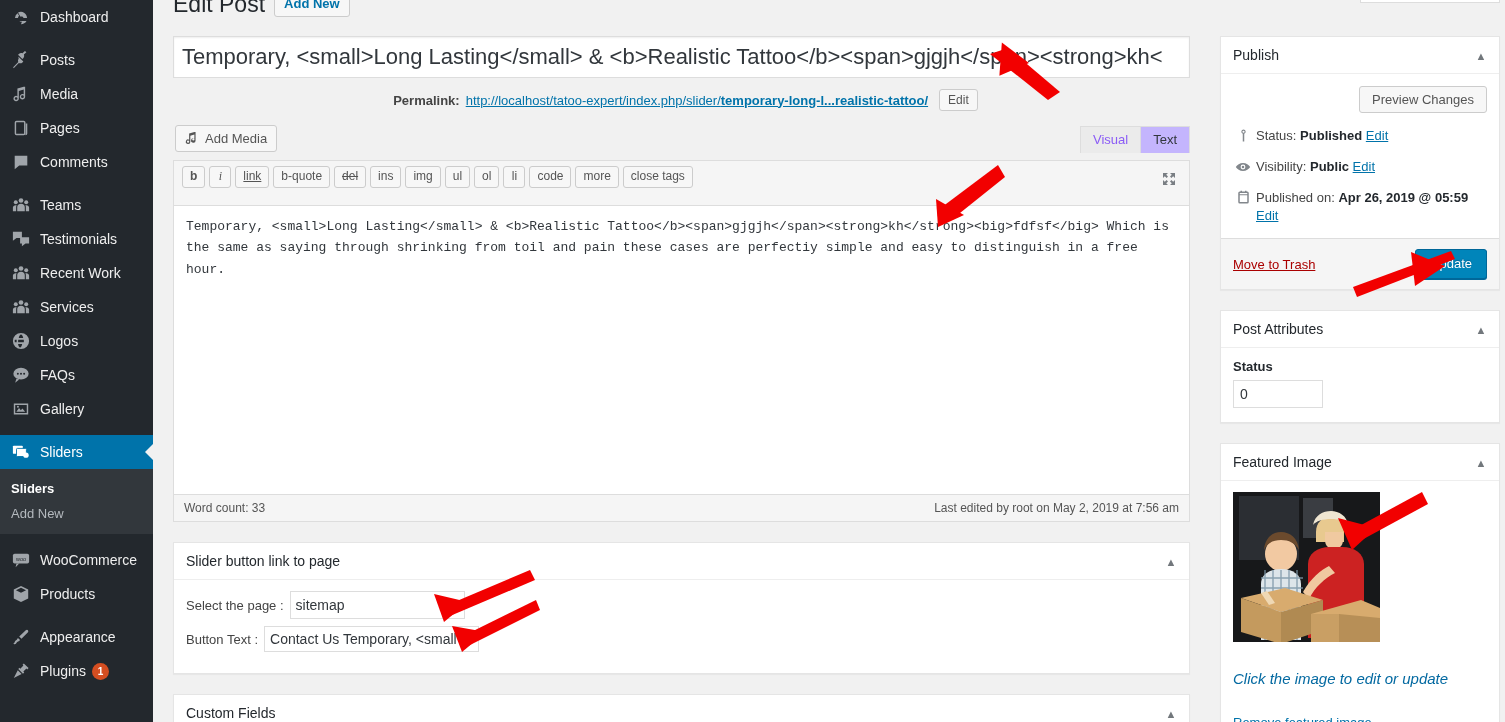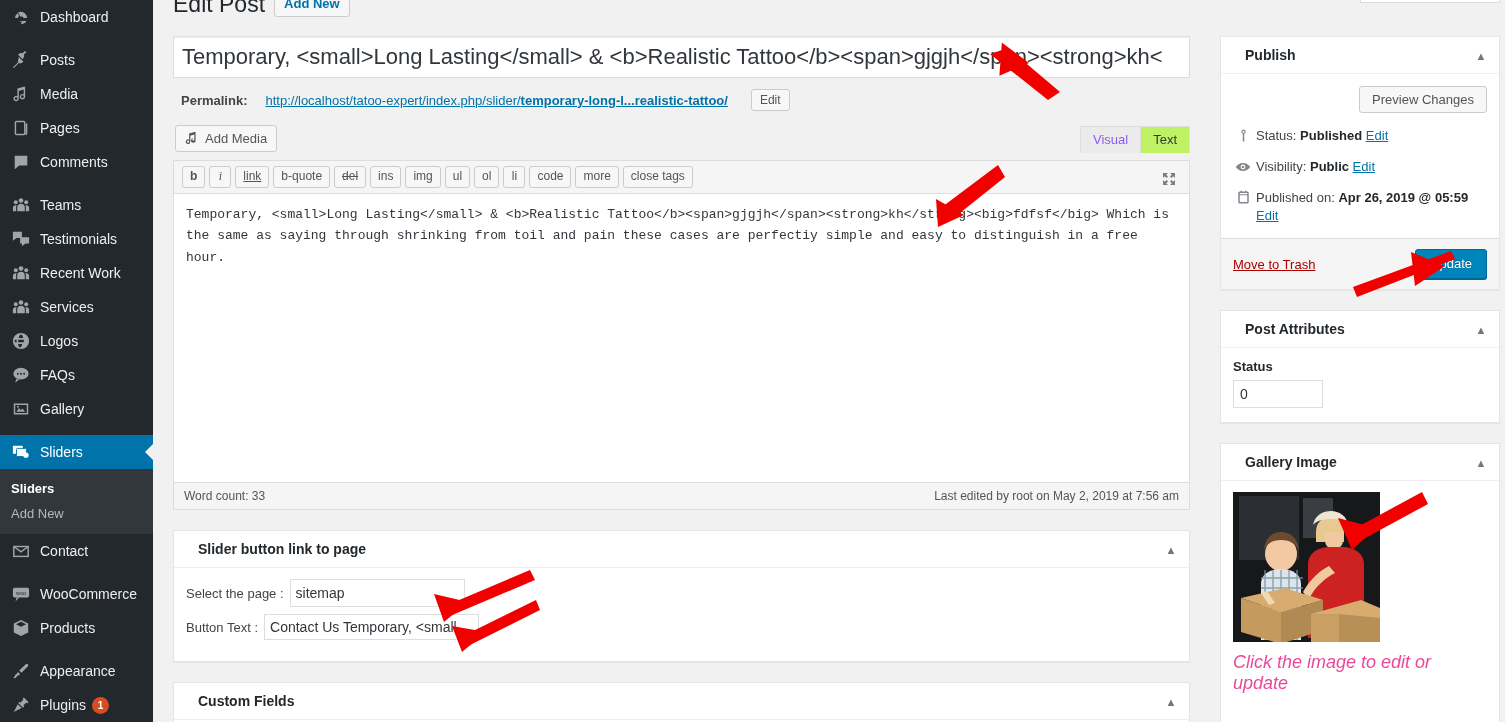--- a/index.html
+++ b/index.html
@@ -125,22 +125,23 @@
     background: #fff;
     border: 1px solid #ddd;
     outline: none;
     box-shadow: inset 0 1px 2px rgba(0,0,0,.07);
   }
   #edit-slug-box {
     margin-top: 11px;
     padding-left: 8px;
     font-size: 13px;
     color: #444;
-    display: flex; align-items: center; gap: 18px;
+    display: flex; align-items: center; gap: 6px;
     white-space: nowrap;
+    justify-content: center;
   }
   #edit-slug-box .permalink-label { font-weight: bold; }
   #edit-slug-box a.permalink-link {
     color: #0073aa;
     text-decoration: underline;
   }
   #edit-slug-box a.permalink-link .slug { font-weight: bold; }
   .small-btn {
     display: inline-block;
     padding: 0 8px;
@@ -187,32 +188,32 @@
     height: 27px; line-height: 26px;
     font-size: 13px;
     color: #8b5cf6;
     background: #ebebeb;
     border: 1px solid #ddd;
     border-bottom: none;
     margin-left: -1px;
     cursor: pointer;
   }
   .wp-switch-editor.active {
-    background: #bef264;
+    background: #c4b5fd;
     color: #32373c;
     border-color: #ddd;
     position: relative;
     z-index: 2;
   }
   .quicktags-toolbar {
     border: 1px solid #ddd;
     background: #f5f5f5;
     padding: 5px 8px 6px 8px;
     position: relative;
-    height: 34px;
+    height: 46px;
   }
   .qt-btn {
     display: inline-block;
     min-width: 22px;
     padding: 1px 7px 2px;
     margin-right: 4px;
     background: #f7f7f7;
     border: 1px solid #ccc;
     border-radius: 3px;
     color: #555;
@@ -259,24 +260,24 @@
 
   
   .postbox {
     margin-top: 20px;
     background: #fff;
     border: 1px solid #e5e5e5;
     box-shadow: 0 1px 1px rgba(0,0,0,.04);
   }
   .postbox-header {
     position: relative;
-    padding: 10px 24px;
+    padding: 10px 12px;
     border-bottom: 1px solid #eee;
     font-size: 14px;
-    font-weight: bold;
+    font-weight: normal;
     color: #23282d;
     cursor: pointer;
   }
   .handle-toggle {
     position: absolute; right: 8px; top: 9px;
     width: 20px; height: 20px;
     color: #72777c;
     font-size: 11px;
     text-align: center;
     line-height: 20px;
@@ -406,23 +407,23 @@
     width: 147px; height: 150px;
     border: 0;
     display: block;
     overflow: hidden;
     position: relative;
     cursor: pointer;
     background: #1c1d1f;
   }
   .thumb-caption {
     font-style: italic;
-    font-size: 18px;
-    color: #ec4899;
-    margin-top: 10px;
+    font-size: 15px;
+    color: #0369a1;
+    margin-top: 28px;
   }
   .remove-featured {
     display: block;
     margin-top: 28px;
     color: #0073aa;
     text-decoration: underline;
     font-size: 13px;
     cursor: pointer;
   }
 
@@ -571,29 +572,20 @@
               <rect x="1" y="3" width="11" height="9" rx="1"></rect>
               <rect x="5" y="6" width="11" height="9" rx="1" fill="currentColor" stroke="#0073aa" stroke-width="1"></rect>
               <circle cx="15.5" cy="13.5" r="3"></circle>
             </svg>
           </span>
           <span class="mi-label">Sliders</span>
         </div>
         <div class="submenu">
           <div class="sub-item current">Sliders</div>
           <div class="sub-item">Add New</div>
-        </div>
-        <div class="menu-item">
-          <span class="mi-icon">
-            <svg width="18" height="18" viewBox="0 0 20 20" fill="none" stroke="currentColor" stroke-width="1.6">
-              <rect x="2" y="5" width="16" height="11"></rect>
-              <path d="M2 5l8 6 8-6"></path>
-            </svg>
-          </span>
-          <span class="mi-label">Contact</span>
         </div>
         <div class="menu-sep"></div>
         <div class="menu-item">
           <span class="mi-icon">
             <svg width="18" height="18" viewBox="0 0 20 20">
               <rect x="1" y="3" width="18" height="11" rx="2" fill="currentColor"></rect>
               <path d="M5 14l-1 4 4-4z" fill="currentColor"></path>
               <text x="10" y="11" font-size="6" text-anchor="middle" fill="#23282d" font-family="Liberation Sans, sans-serif">woo</text>
             </svg>
           </span>
@@ -768,21 +760,21 @@
           <span class="handle-toggle">▲</span>
         </div>
         <div class="inside">
           <div class="order-label">Status</div>
           <input class="order-input" type="text" value="0" style="">
         </div>
       </div>
 
       <div class="side-box" id="postimagediv">
         <div class="postbox-header">
-          <span>Gallery Image</span>
+          <span>Featured Image</span>
           <span class="handle-toggle">▲</span>
         </div>
         <div class="inside">
           <div class="featured-thumb">
             <svg width="147" height="150" viewBox="0 0 147 150">
               <rect width="147" height="150" fill="#17181a"></rect>
               <rect x="6" y="4" width="60" height="64" fill="#2b2e33"></rect>
               <rect x="70" y="6" width="30" height="40" fill="#3a3d42"></rect>
 
               <path d="M83 40c0-9 6-15 14-15s14 6 14 15v10H83z" fill="#e8c98f"></path>

